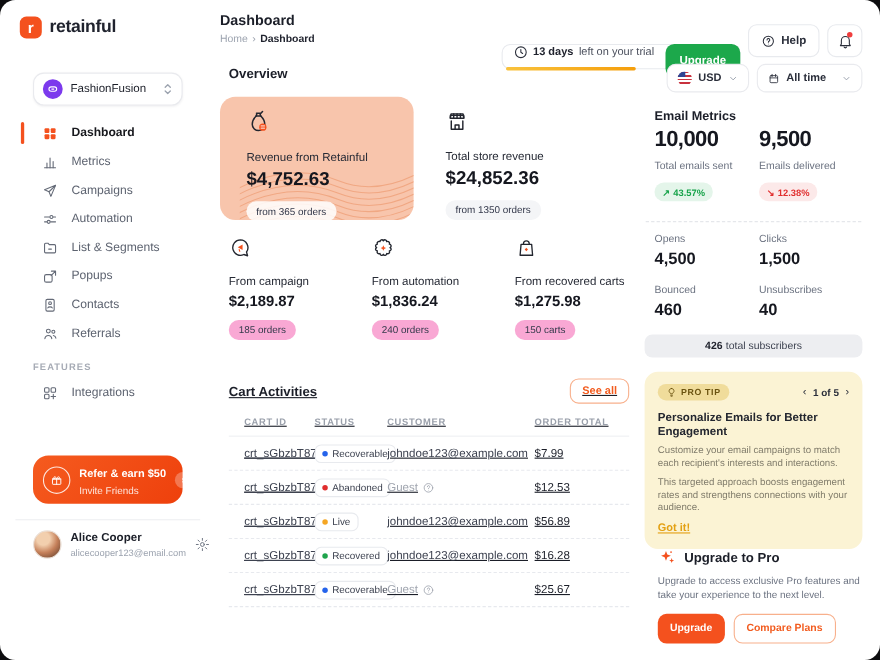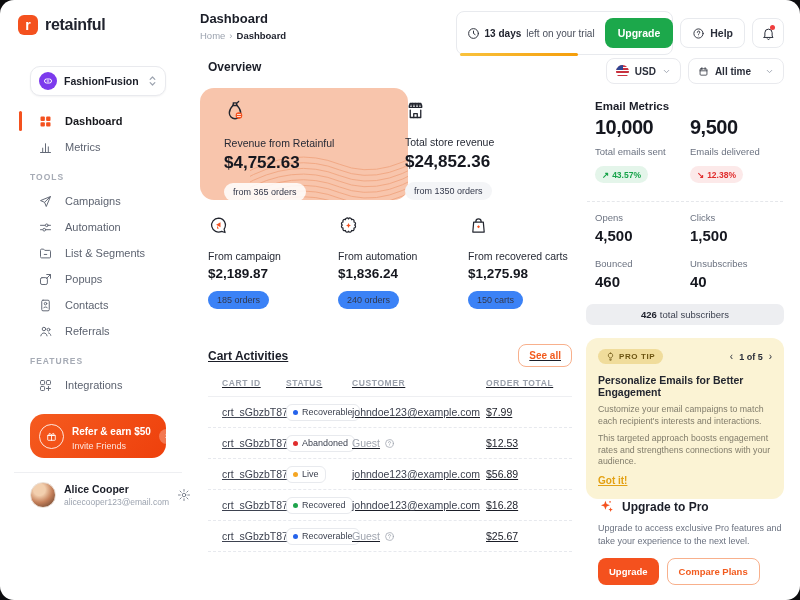--- a/index.html
+++ b/index.html
@@ -12,41 +12,41 @@
   
   .logo{position:absolute;left:18px;top:15px;display:flex;align-items:center;gap:7px;}
   .logo-badge{width:20px;height:20px;background:#F4511E;border-radius:6px;color:#fff;font-weight:bold;
               font-size:14px;display:flex;align-items:center;justify-content:center;}
   .logo-text{font-size:16px;font-weight:bold;color:#20232e;letter-spacing:-0.3px;}
   .page-head{position:absolute;left:200px;top:11px;}
   .page-title{font-size:13px;font-weight:bold;}
   .breadcrumb{margin-top:4px;font-size:9.5px;color:#9ca3af;display:flex;gap:4px;align-items:center;}
   .breadcrumb .current{color:#20232e;font-weight:bold;}
   .header-right{position:absolute;right:16px;top:11px;display:flex;gap:7px;align-items:center;}
-  .trial{position:relative;display:flex;align-items:center;height:44px;border:1px solid #e8eaee;
-         border-radius:8px;background:#fff;cursor:pointer;}
+  .trial{position:relative;display:flex;align-items:flex-start;height:23px;border:1px solid #e8eaee;
+         border-radius:8px;background:#fff;cursor:pointer;margin-top:29px;}
   .trial-text{display:flex;align-items:center;gap:5px;padding:0 10px;font-size:10px;color:#4a4f5c;white-space:nowrap;}
   .trial-days{font-weight:bold;color:#20232e;}
   .trial-bar{position:absolute;left:3px;bottom:-1.5px;height:2.5px;width:118px;border-radius:2px;
              background:linear-gradient(90deg,#f9c23c,#f59e0b);}
   .btn-upgrade{height:30px;margin:-1px -1px -1px 0;padding:0 13px;background:#1ca84b;color:#fff;
                font-size:10.5px;font-weight:bold;border:none;border-radius:8px;cursor:pointer;font-family:inherit;}
   .btn-help{display:flex;align-items:center;gap:5px;height:30px;padding:0 11px;border:1px solid #e8eaee;
             border-radius:8px;background:#fff;font-size:10.5px;font-weight:600;color:#2a2e3a;cursor:pointer;font-family:inherit;}
   .btn-bell{position:relative;width:32px;height:30px;border:1px solid #e8eaee;border-radius:8px;background:#fff;
             display:flex;align-items:center;justify-content:center;cursor:pointer;}
   .bell-dot{position:absolute;top:6px;right:8px;width:5px;height:5px;border-radius:50%;background:#f03e3e;}
 
   
   .sidebar{position:absolute;left:0;top:52px;width:196px;bottom:0;}
   .store{position:absolute;left:30px;top:14px;width:136px;height:30px;border:1px solid #e9eaee;border-radius:10px;
          display:flex;align-items:center;padding:0 8px;gap:7px;background:#fff;cursor:pointer;
          box-shadow:0 1px 2px rgba(16,24,40,.05);}
   .store-logo{width:18px;height:18px;border-radius:50%;background:#7c3aed;display:flex;align-items:center;justify-content:center;flex:none;}
-  .store-name{font-size:10.5px;font-weight:bold;flex:1;}
+  .store-name{font-size:10.5px;font-weight:normal;flex:1;}
   .nav{position:absolute;left:0;top:56px;right:0;}
   .nav-item{position:relative;display:flex;align-items:center;gap:12px;padding:5.5px 0 5.5px 38px;
             color:#5d6370;font-size:11px;cursor:pointer;}
   .nav-item.active{color:#17181d;font-weight:bold;}
   .active-bar{position:absolute;left:19px;top:3px;bottom:3px;width:2.5px;border-radius:2px;background:#F4511E;}
   .section-label{margin-top:12px;padding:0 0 6px 30px;font-size:8.5px;font-weight:bold;letter-spacing:1px;color:#a6abb5;}
   .refer{position:absolute;left:30px;top:362px;width:136px;height:44px;border-radius:14px;cursor:pointer;
          background:linear-gradient(135deg,#f55b1f,#ee400c);display:flex;align-items:center;padding:0 8px 0 9px;gap:8px;}
   .gift-wrap{width:25px;height:25px;border:1.2px solid rgba(255,255,255,.85);border-radius:50%;
              display:flex;align-items:center;justify-content:center;flex:none;}
@@ -59,33 +59,33 @@
   .avatar{width:26px;height:26px;border-radius:50%;flex:none;border:1px solid #eadfd6;
           background:radial-gradient(circle at 35% 28%,#f2cfae 0 25%,#c5805a 55%,#6e4630 90%);}
   .profile-name{font-size:10.5px;font-weight:bold;}
   .profile-email{font-size:8.5px;color:#9ca3af;margin-top:2px;}
   .profile-gear{margin-left:auto;cursor:pointer;color:#6b7280;}
 
   
   .main{position:absolute;left:208px;top:52px;width:368px;bottom:0;}
   .overview-title{position:absolute;top:8px;left:0;font-size:12px;font-weight:bold;}
   .card{position:absolute;top:36px;height:112px;border-radius:14px;padding:12px 14px;}
-  .card1{left:-8px;width:208px;background:#f8c5ac;overflow:hidden;padding-left:24px;}
+  .card1{left:-8px;width:176px;background:#f8c5ac;overflow:hidden;padding-left:24px;}
   .card2{left:189px;width:179px;padding:12px 8px;}
   .card-label{margin-top:15px;font-size:10.5px;color:#262a35;position:relative;}
   .card-value{margin-top:4px;font-size:17px;font-weight:bold;color:#15171f;position:relative;}
   .card-badge{display:inline-block;margin-top:10px;font-size:9px;color:#33384a;padding:4px 9px;border-radius:999px;position:relative;}
   .card1 .card-badge{background:rgba(255,255,255,.85);}
   .card2 .card-badge{background:#f4f5f7;}
   .waves{position:absolute;right:-12px;bottom:-10px;opacity:.6;}
   .subcards{position:absolute;top:163px;left:0;display:flex;}
   .subcard{width:130px;}
   .sub-label{margin-top:14px;font-size:10.5px;color:#262a35;}
   .sub-value{margin-top:4px;font-size:13.5px;font-weight:bold;color:#15171f;}
-  .sub-badge{display:inline-block;margin-top:10px;font-size:9px;color:#33384a;background:#3b82f6;padding:4px 9px;border-radius:999px;}
+  .sub-badge{display:inline-block;margin-top:10px;font-size:9px;color:#33384a;background:#f9a8d4;padding:4px 9px;border-radius:999px;}
 
   .cart{position:absolute;top:292px;left:0;right:4px;text-decoration:underline;}
   .cart-head{display:flex;justify-content:space-between;align-items:center;}
   .cart-title{font-size:12px;font-weight:bold;}
   .see-all{border:1px solid #f8b08c;color:#f25b1e;font-size:10px;font-weight:600;padding:5px 10px;
            border-radius:8px;background:#fff;cursor:pointer;font-family:inherit;}
   .table{margin-top:11px;}
   .thead{display:flex;align-items:center;font-size:8.5px;font-weight:600;letter-spacing:.6px;color:#9aa0ab;
          padding-bottom:8px;border-bottom:1px solid #eeeff2;}
   .col-id{width:78px;padding-left:14px;}
@@ -224,21 +224,20 @@
         <span>Dashboard</span>
       </div>
       <div class="nav-item">
         <svg class="ico" width="15" height="15" viewBox="0 0 24 24" fill="none" stroke="currentColor" stroke-width="1.6" stroke-linecap="round">
             <path d="M4 20h16"></path>
             <path d="M7.5 20v-7M12 20V6M16.5 20v-9"></path>
           </svg>
         <span>Metrics</span>
       </div>
 
-      <div class="section-label">TOOLS</div>
 
       <div class="nav-item">
         <svg class="ico" width="15" height="15" viewBox="0 0 24 24" fill="none" stroke="currentColor" stroke-width="1.6" stroke-linejoin="round">
             <path d="M20 4L4 10.5l6.5 2.8L13.2 20z"></path>
             <path d="M20 4l-9.5 9.3"></path>
           </svg>
         <span>Campaigns</span>
       </div>
       <div class="nav-item">
         <svg class="ico" width="15" height="15" viewBox="0 0 24 24" fill="none" stroke="currentColor" stroke-width="1.6" stroke-linecap="round">

